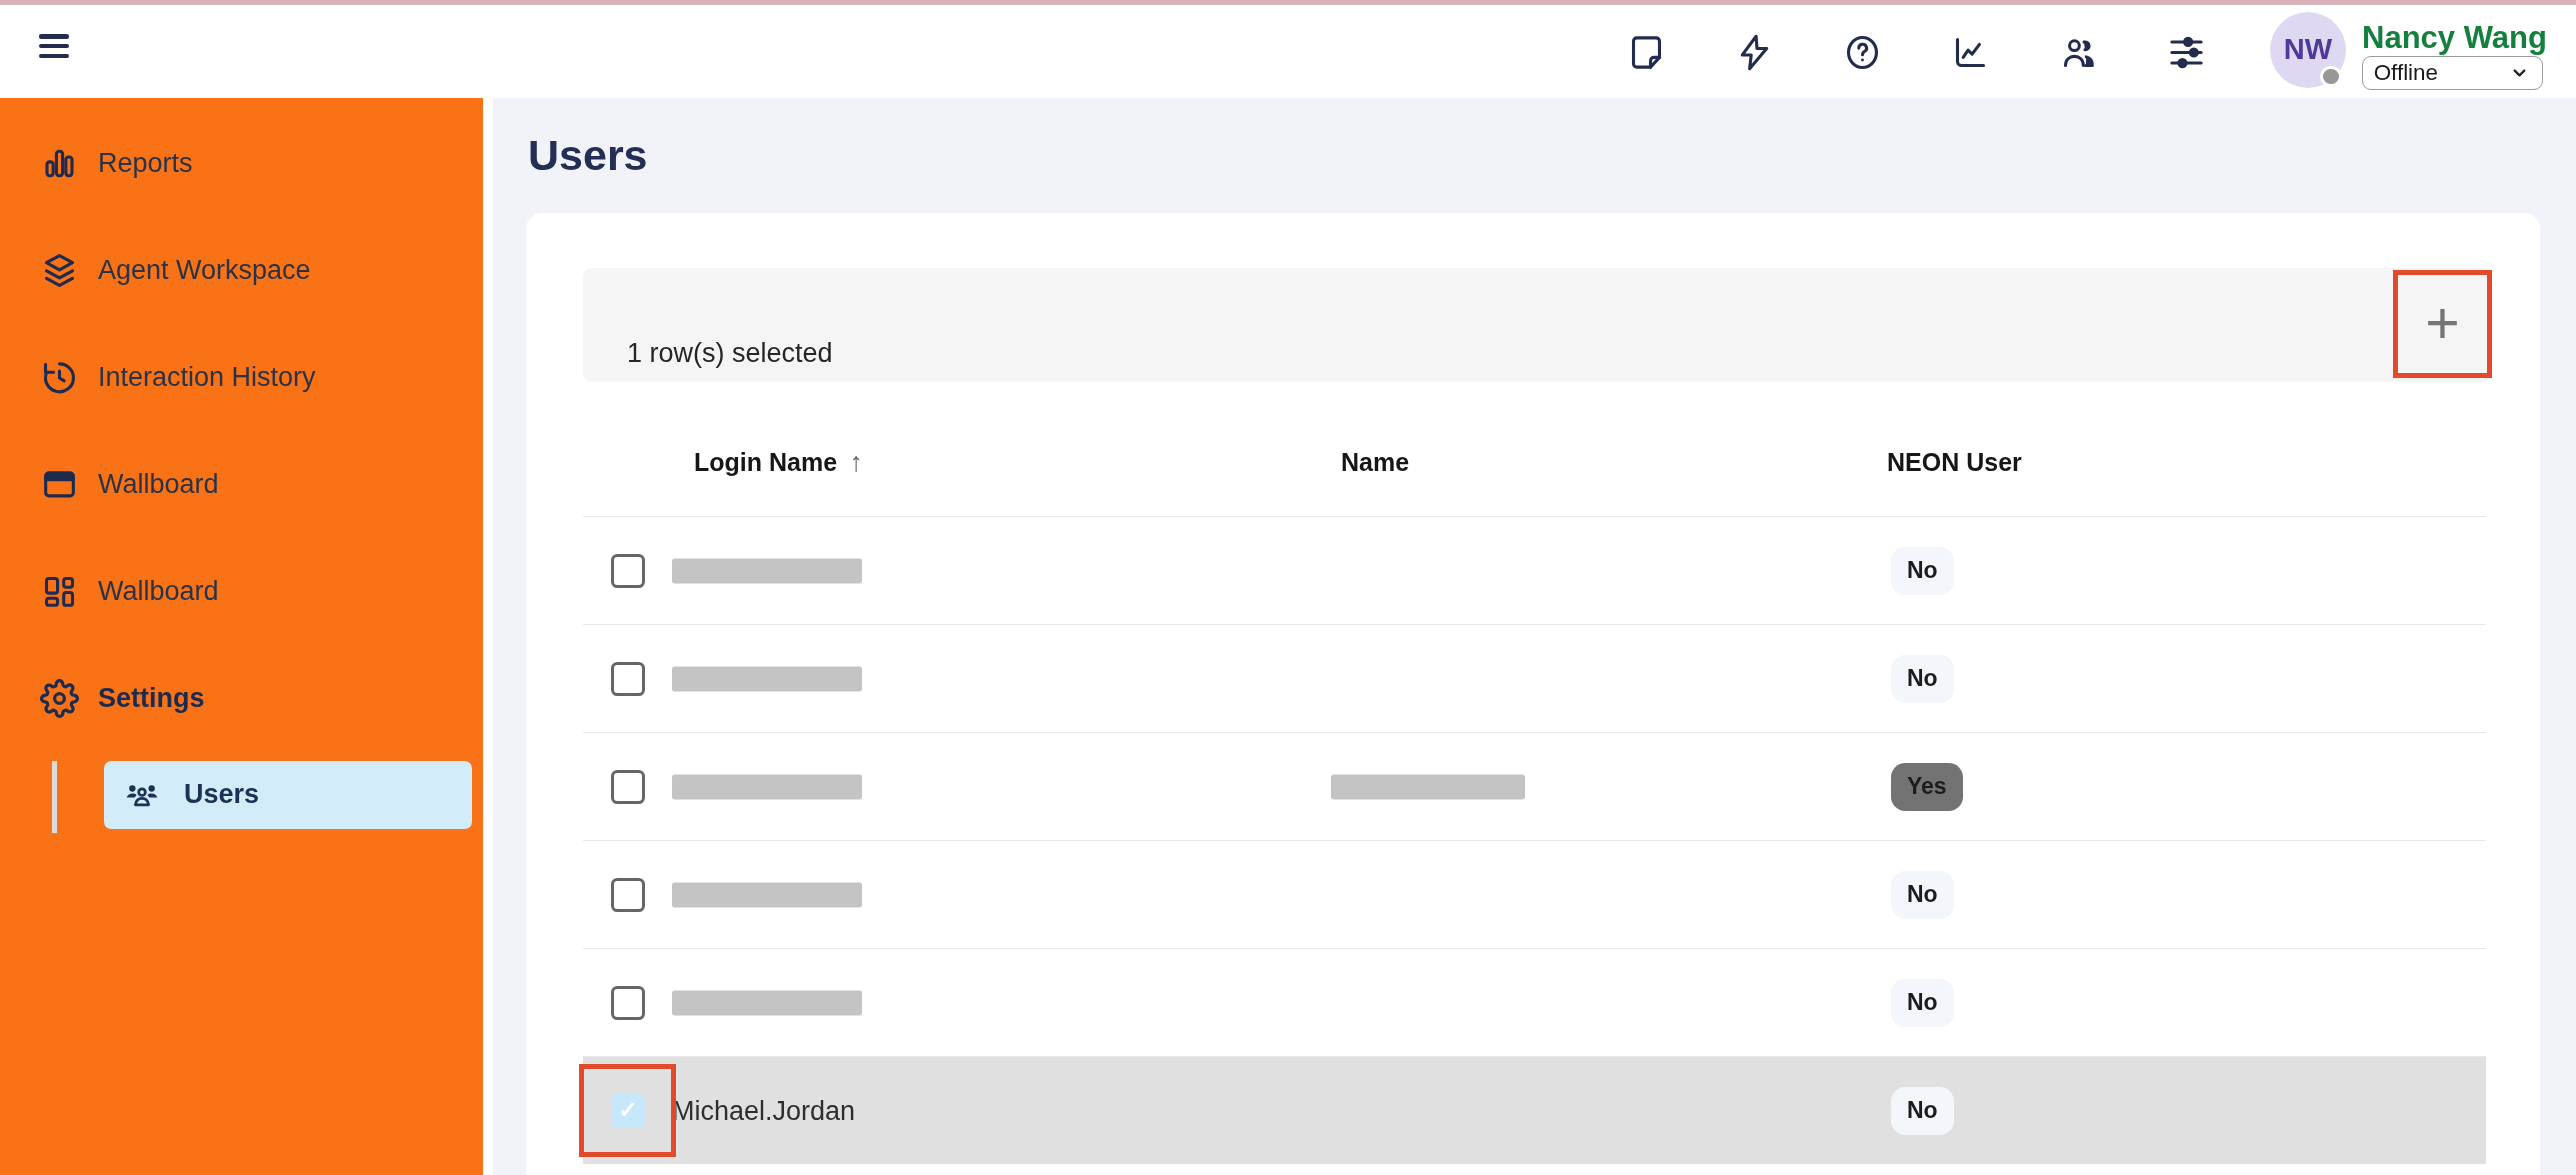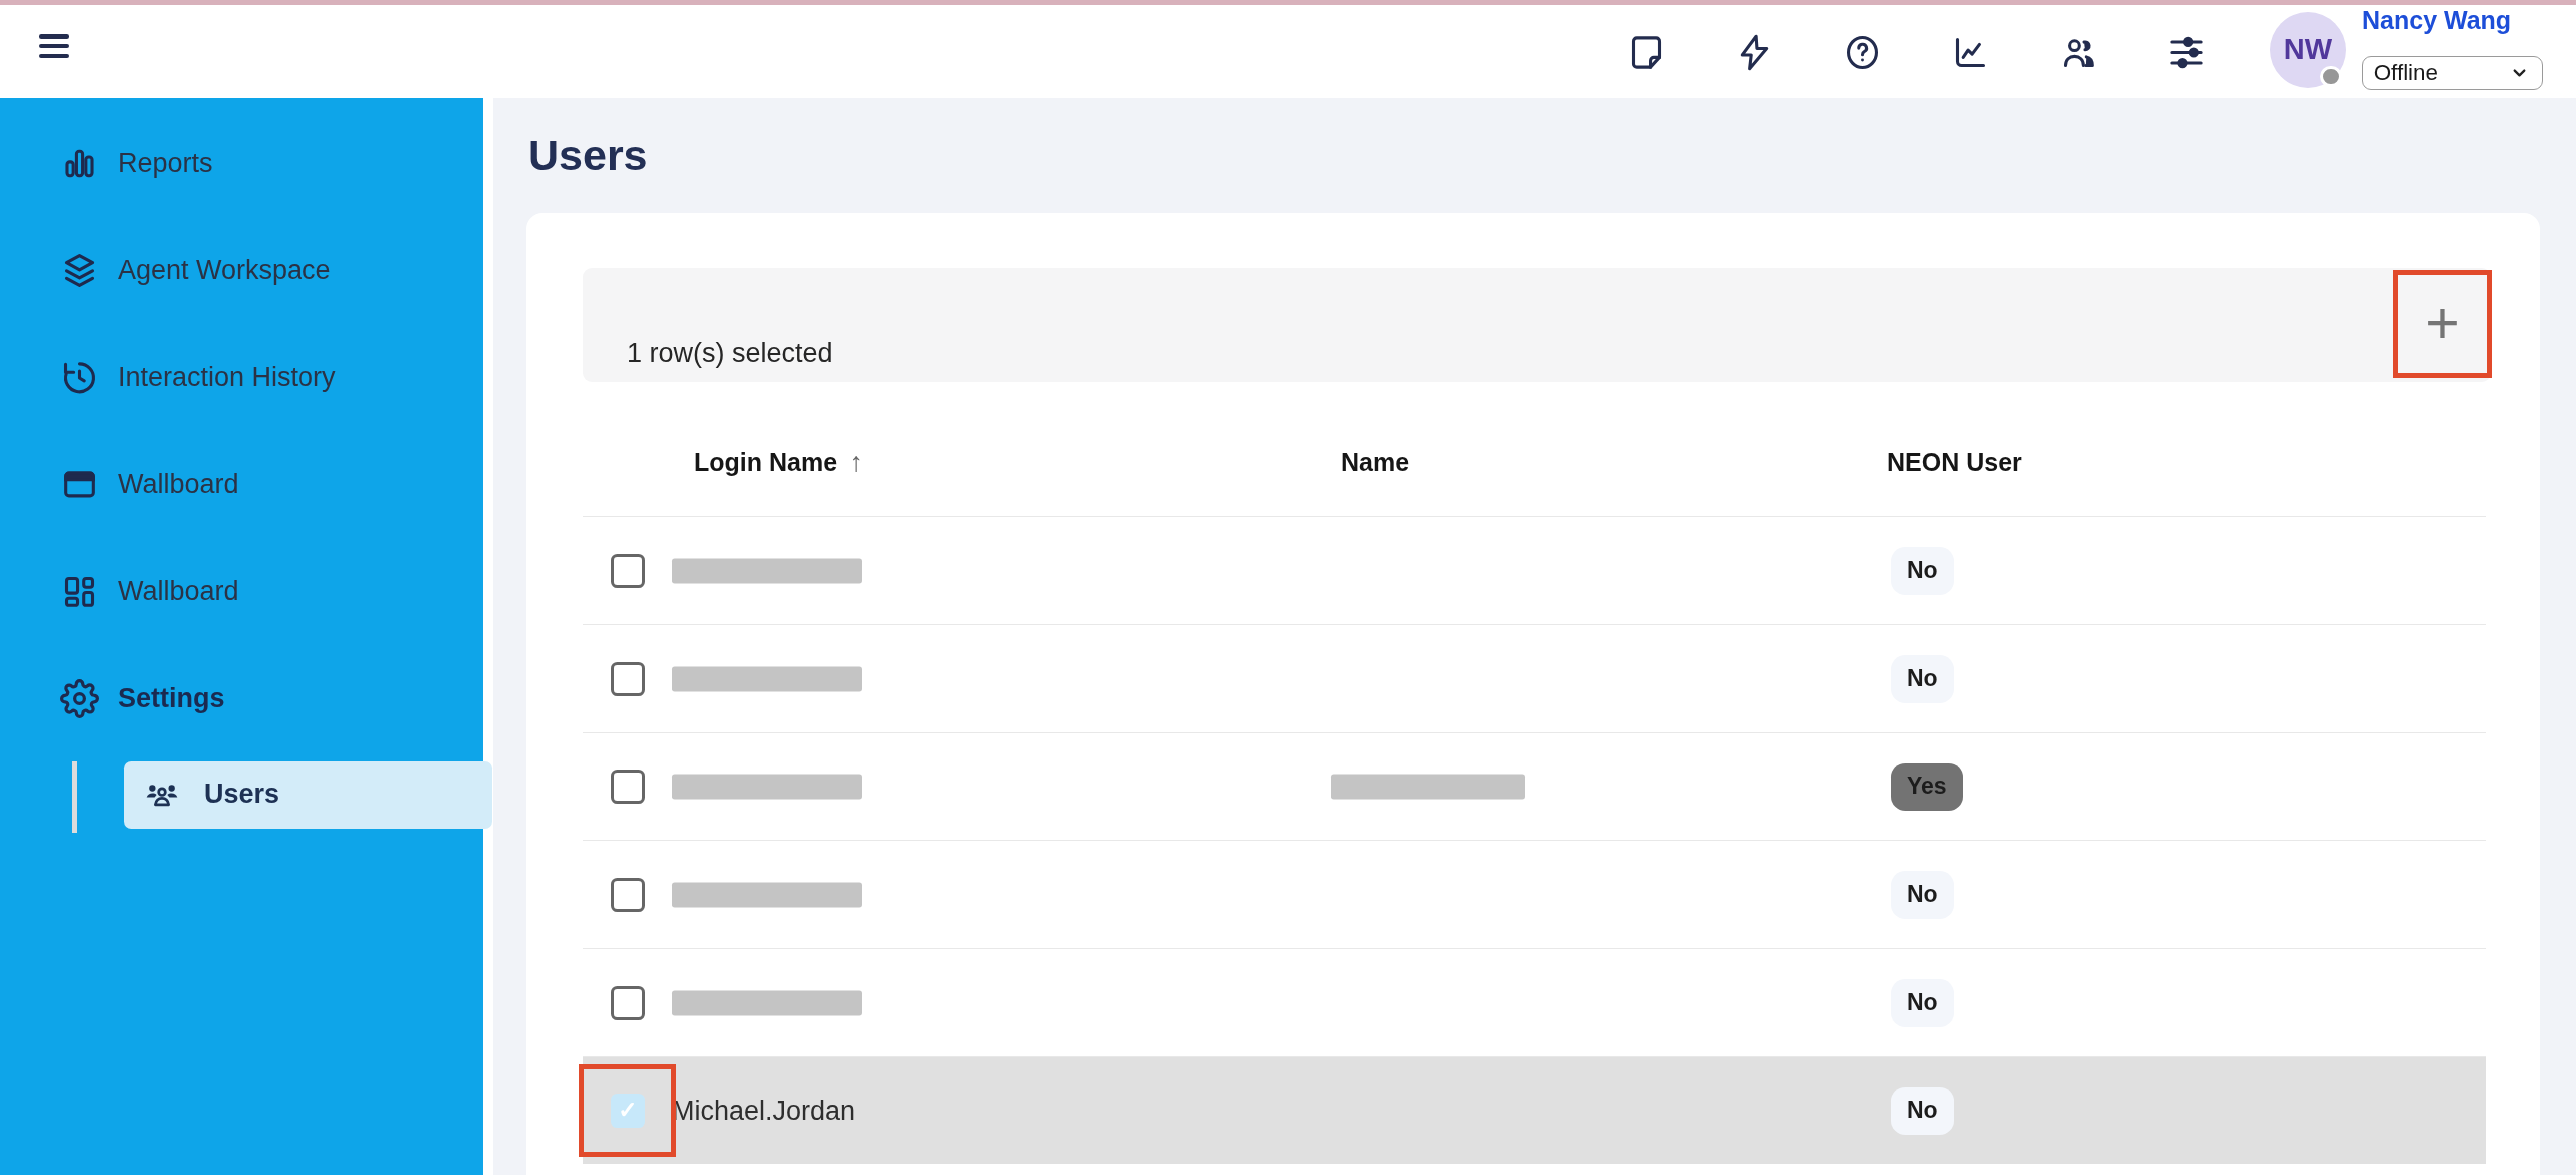--- a/index.html
+++ b/index.html
@@ -16,29 +16,29 @@
   .header-icons { position:absolute; left:1625px; top:26px; display:flex; gap:65px; }
   .hicon { width:43px; height:43px; display:flex; align-items:center; justify-content:center;
     color:var(--navy,#232c4e); cursor:pointer; }
   .hicon svg { width:39px; height:39px; }
 
   .avatar { position:absolute; left:2270px; top:7.2px; width:76px; height:76px; border-radius:50%;
     background:var(--avatar-bg,#ded8f3); display:flex; align-items:center; justify-content:center;
     font-weight:bold; font-size:29px; color:var(--avatar-text,#51389b); cursor:pointer; }
   .status-dot { position:absolute; left:2320px; top:61px; width:21.5px; height:21.5px;
     border-radius:50%; background:#979797; border:3.6px solid #fff; }
-  .user-name { position:absolute; left:2362px; top:1px; font-size:25px; font-weight:bold; color:#1d4ed8; }
+  .user-name { position:absolute; left:2362px; top:15px; font-size:31px; font-weight:bold; color:#15803d; }
   .status-select { position:absolute; left:2362px; top:51px; width:181px; height:34px;
     border:1.8px solid #9a9a9a; border-radius:9px; background:#fff; display:flex;
     align-items:center; padding:0 10.7px; cursor:pointer; }
   .status-select span { font-size:22.4px; color:#1a1a1a; flex:1; }
   .status-select svg { width:23px; height:23px; color:#222; }
 
   
-  .sidebar { position:absolute; left:0; top:98px; width:483px; bottom:0; background:#0ea5e9; padding-top:11.6px;padding-left:20px; }
+  .sidebar { position:absolute; left:0; top:98px; width:483px; bottom:0; background:#f97316; padding-top:11.6px; }
   .side-item { height:107px; display:flex; align-items:center; padding-left:39px; cursor:pointer; }
   .side-item .sicon { width:41px; height:41px; margin-right:18px; color:#1e2a4e;
     display:flex; align-items:center; justify-content:center; }
   .side-item .sicon svg { width:39px; height:39px; }
   .side-item .slabel { font-size:27px; color:#2b3245; }
   .side-item.bold .slabel { font-weight:bold; color:#1b2a50; }
 
   .subitem-row { position:relative; height:86px; margin-top:9px; }
   .indent-line { position:absolute; left:52px; top:0; width:4.5px; height:72px; background:#dcdcdc; }
   .subitem { position:absolute; left:104px; top:0; width:368px; height:68px;

